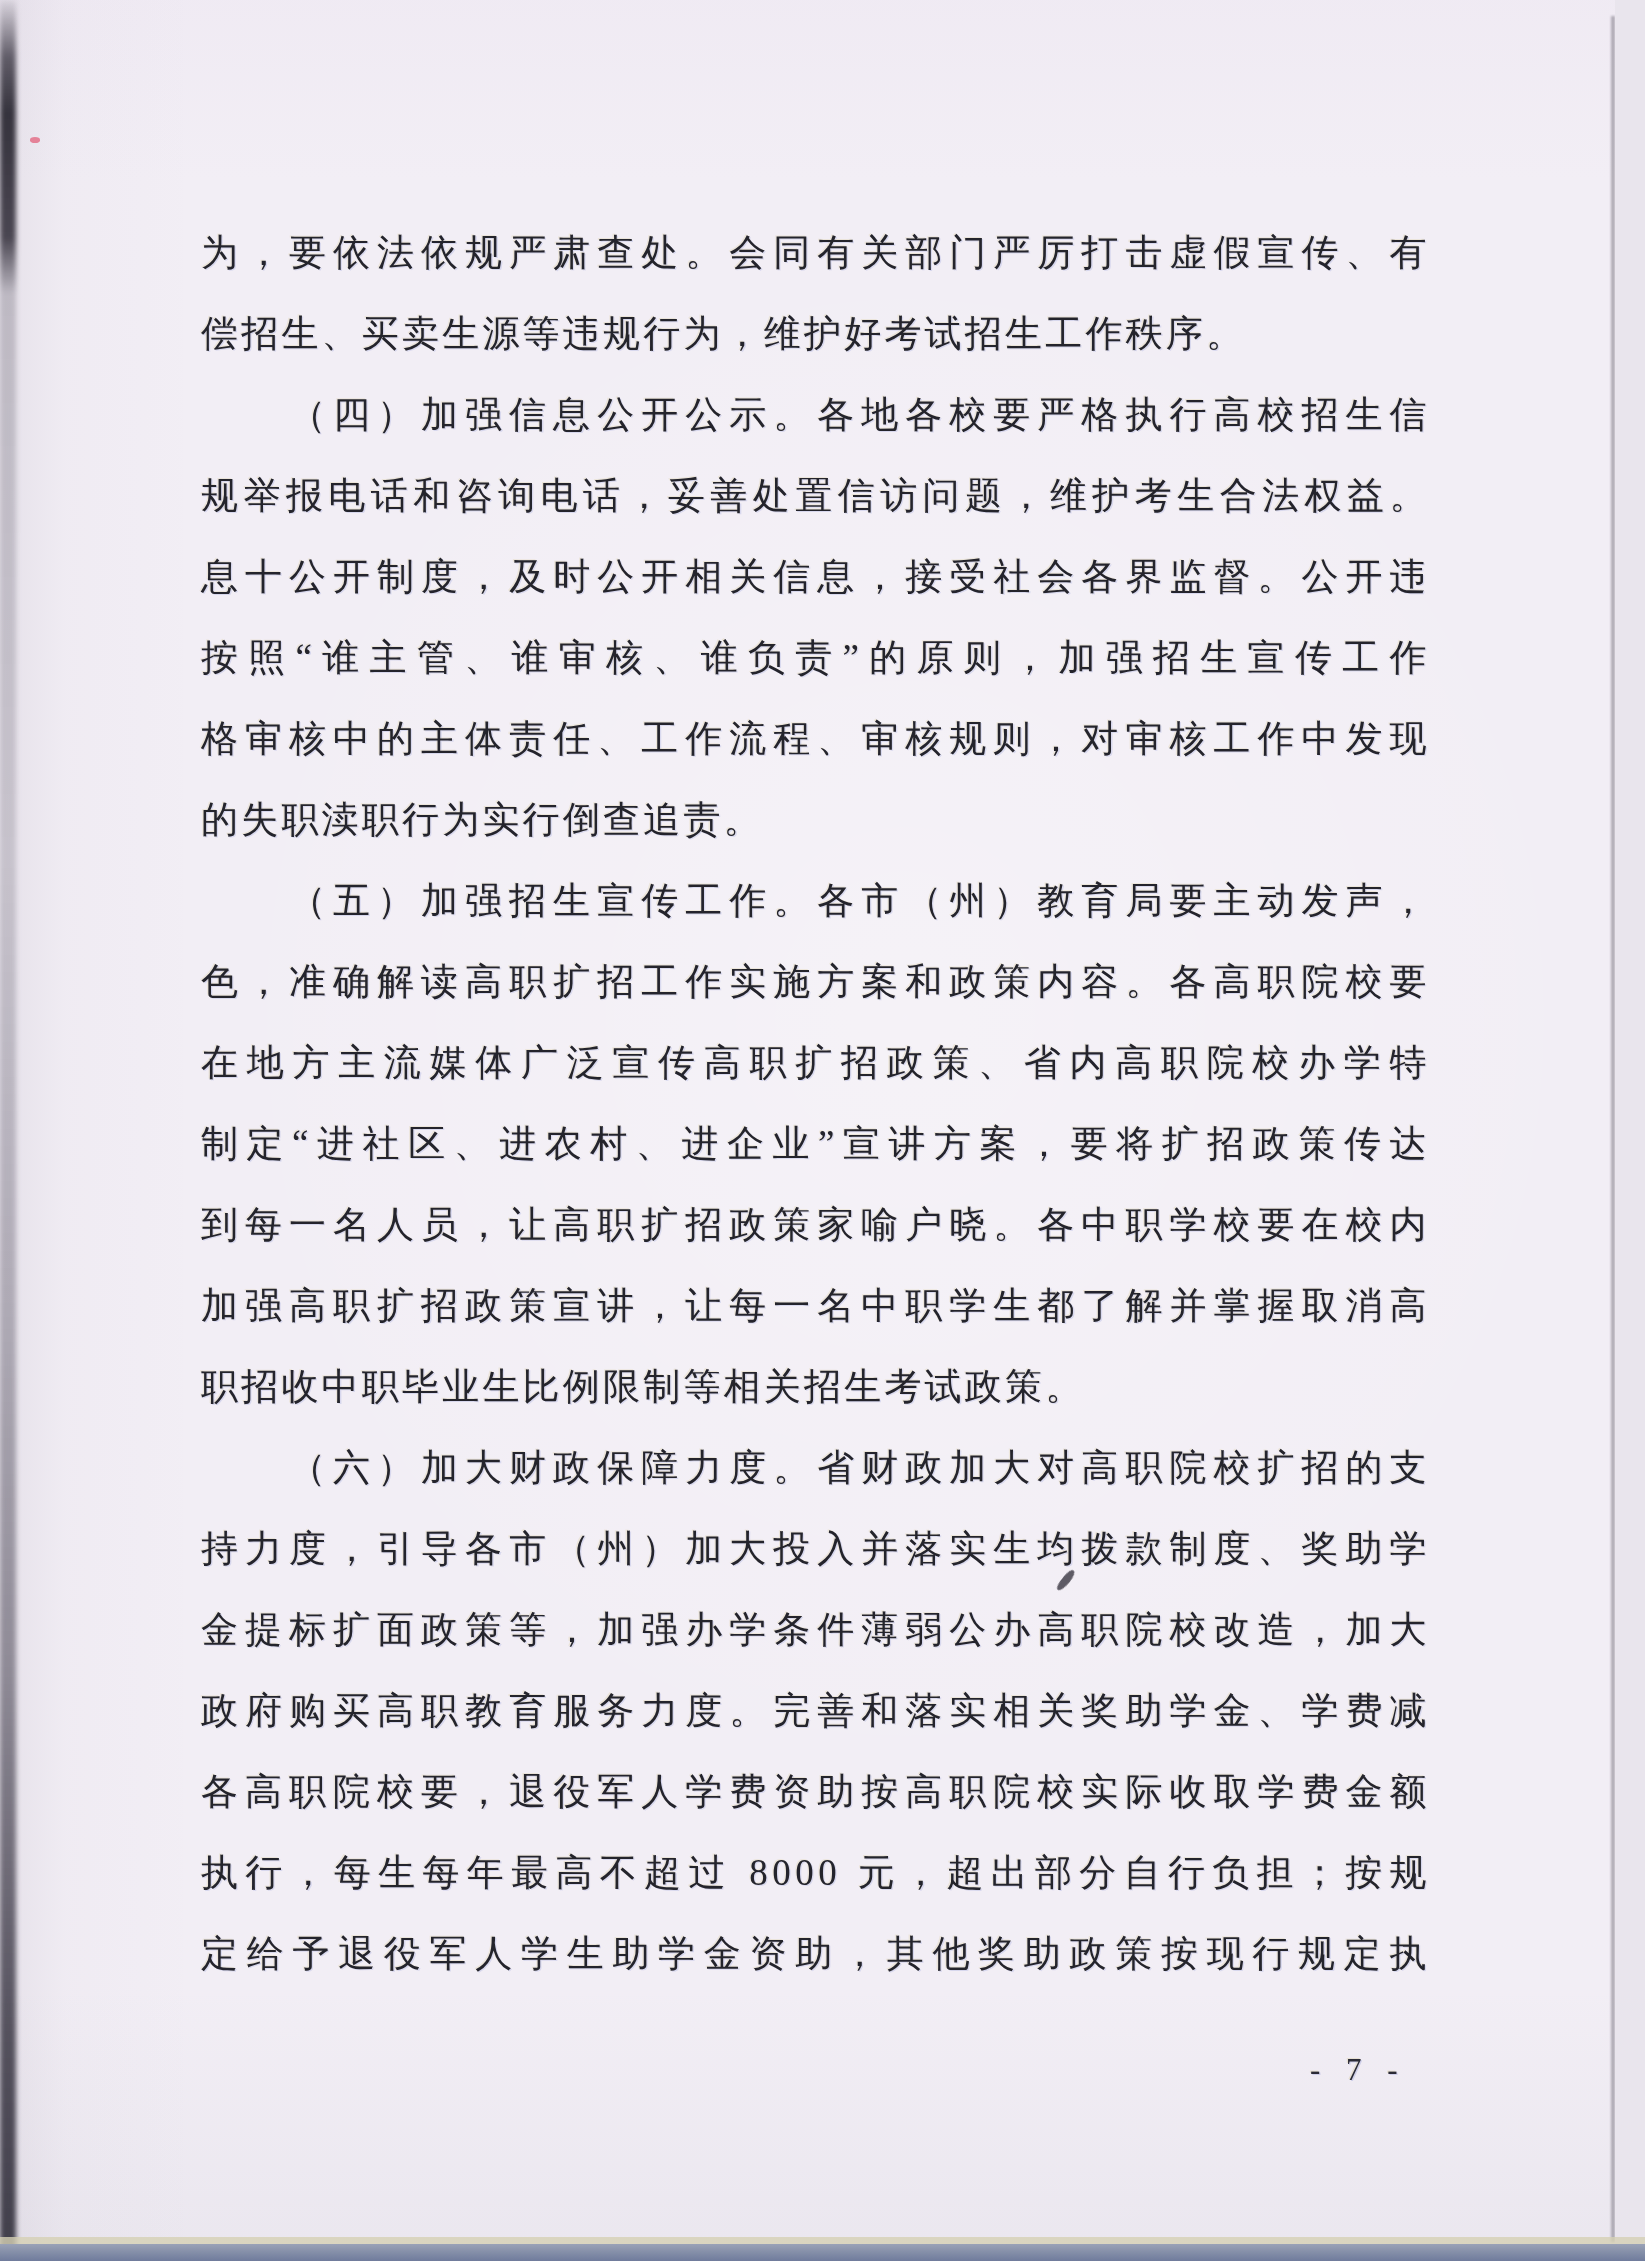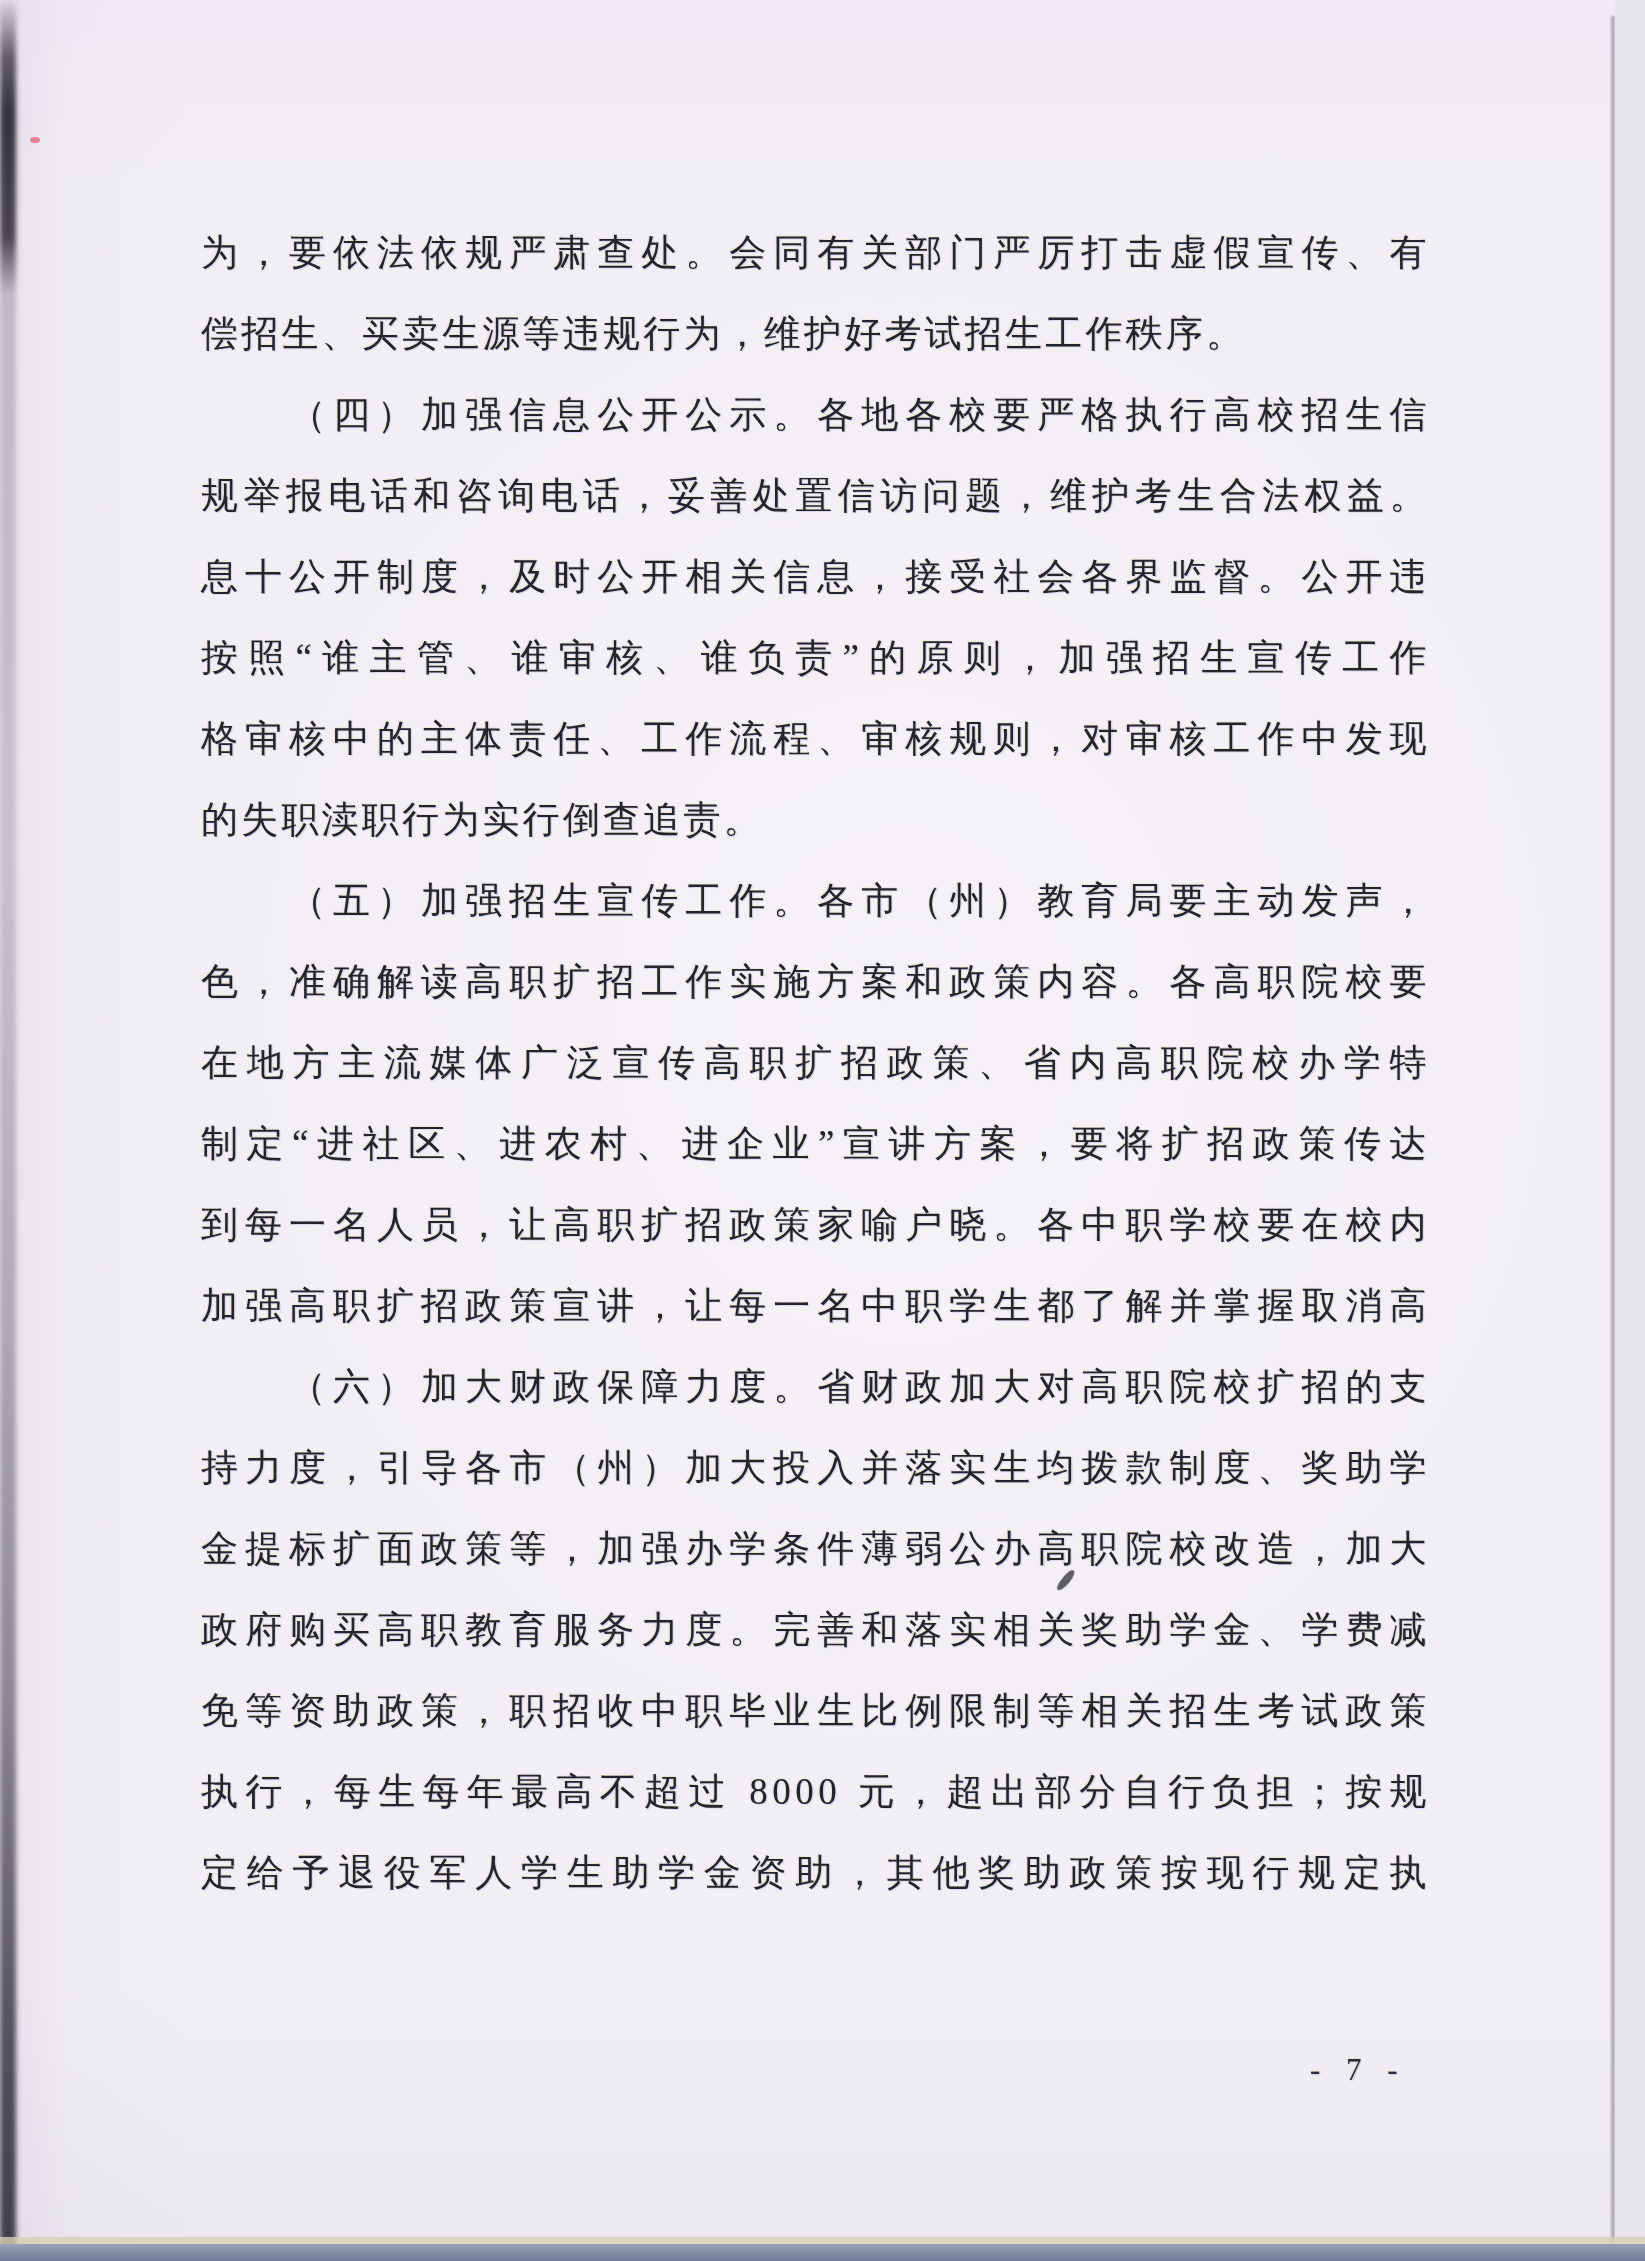--- a/index.html
+++ b/index.html
@@ -138,25 +138,26 @@
       <div class="line">息十公开制度，及时公开相关信息，接受社会各界监督。公开违</div>
       <div class="line">按照“谁主管、谁审核、谁负责”的原则，加强招生宣传工作</div>
       <div class="line">格审核中的主体责任、工作流程、审核规则，对审核工作中发现</div>
       <div class="line end">的失职渎职行为实行倒查追责。</div>
       <div class="line indent">（五）加强招生宣传工作。各市（州）教育局要主动发声，</div>
       <div class="line">色，准确解读高职扩招工作实施方案和政策内容。各高职院校要</div>
       <div class="line">在地方主流媒体广泛宣传高职扩招政策、省内高职院校办学特</div>
       <div class="line">制定“进社区、进农村、进企业”宣讲方案，要将扩招政策传达</div>
       <div class="line">到每一名人员，让高职扩招政策家喻户晓。各中职学校要在校内</div>
       <div class="line">加强高职扩招政策宣讲，让每一名中职学生都了解并掌握取消高</div>
+      <div class="line end">职招收中职毕业生比例限制等相关招生考试政策。</div>
       <div class="line indent">（六）加大财政保障力度。省财政加大对高职院校扩招的支</div>
       <div class="line">持力度，引导各市（州）加大投入并落实生均拨款制度、奖助学</div>
       <div class="line">金提标扩面政策等，加强办学条件薄弱公办高职院校改造，加大</div>
       <div class="line">政府购买高职教育服务力度。完善和落实相关奖助学金、学费减</div>
-      <div class="line">免等资助政策，职招收中职毕业生比例限制等相关招生考试政策</div>
+      <div class="line">各高职院校要，退役军人学费资助按高职院校实际收取学费金额</div>
       <div class="line">执行，每生每年最高不超过 8000 元，超出部分自行负担；按规</div>
       <div class="line">定给予退役军人学生助学金资助，其他奖助政策按现行规定执</div>
     </div>
 
   <div class="page-number">- 7 -</div>
 
   <div class="edge-left"></div>
   <div class="edge-right-line"></div>
   <div class="margin-right"></div>
   <div class="bottom-line"></div>

